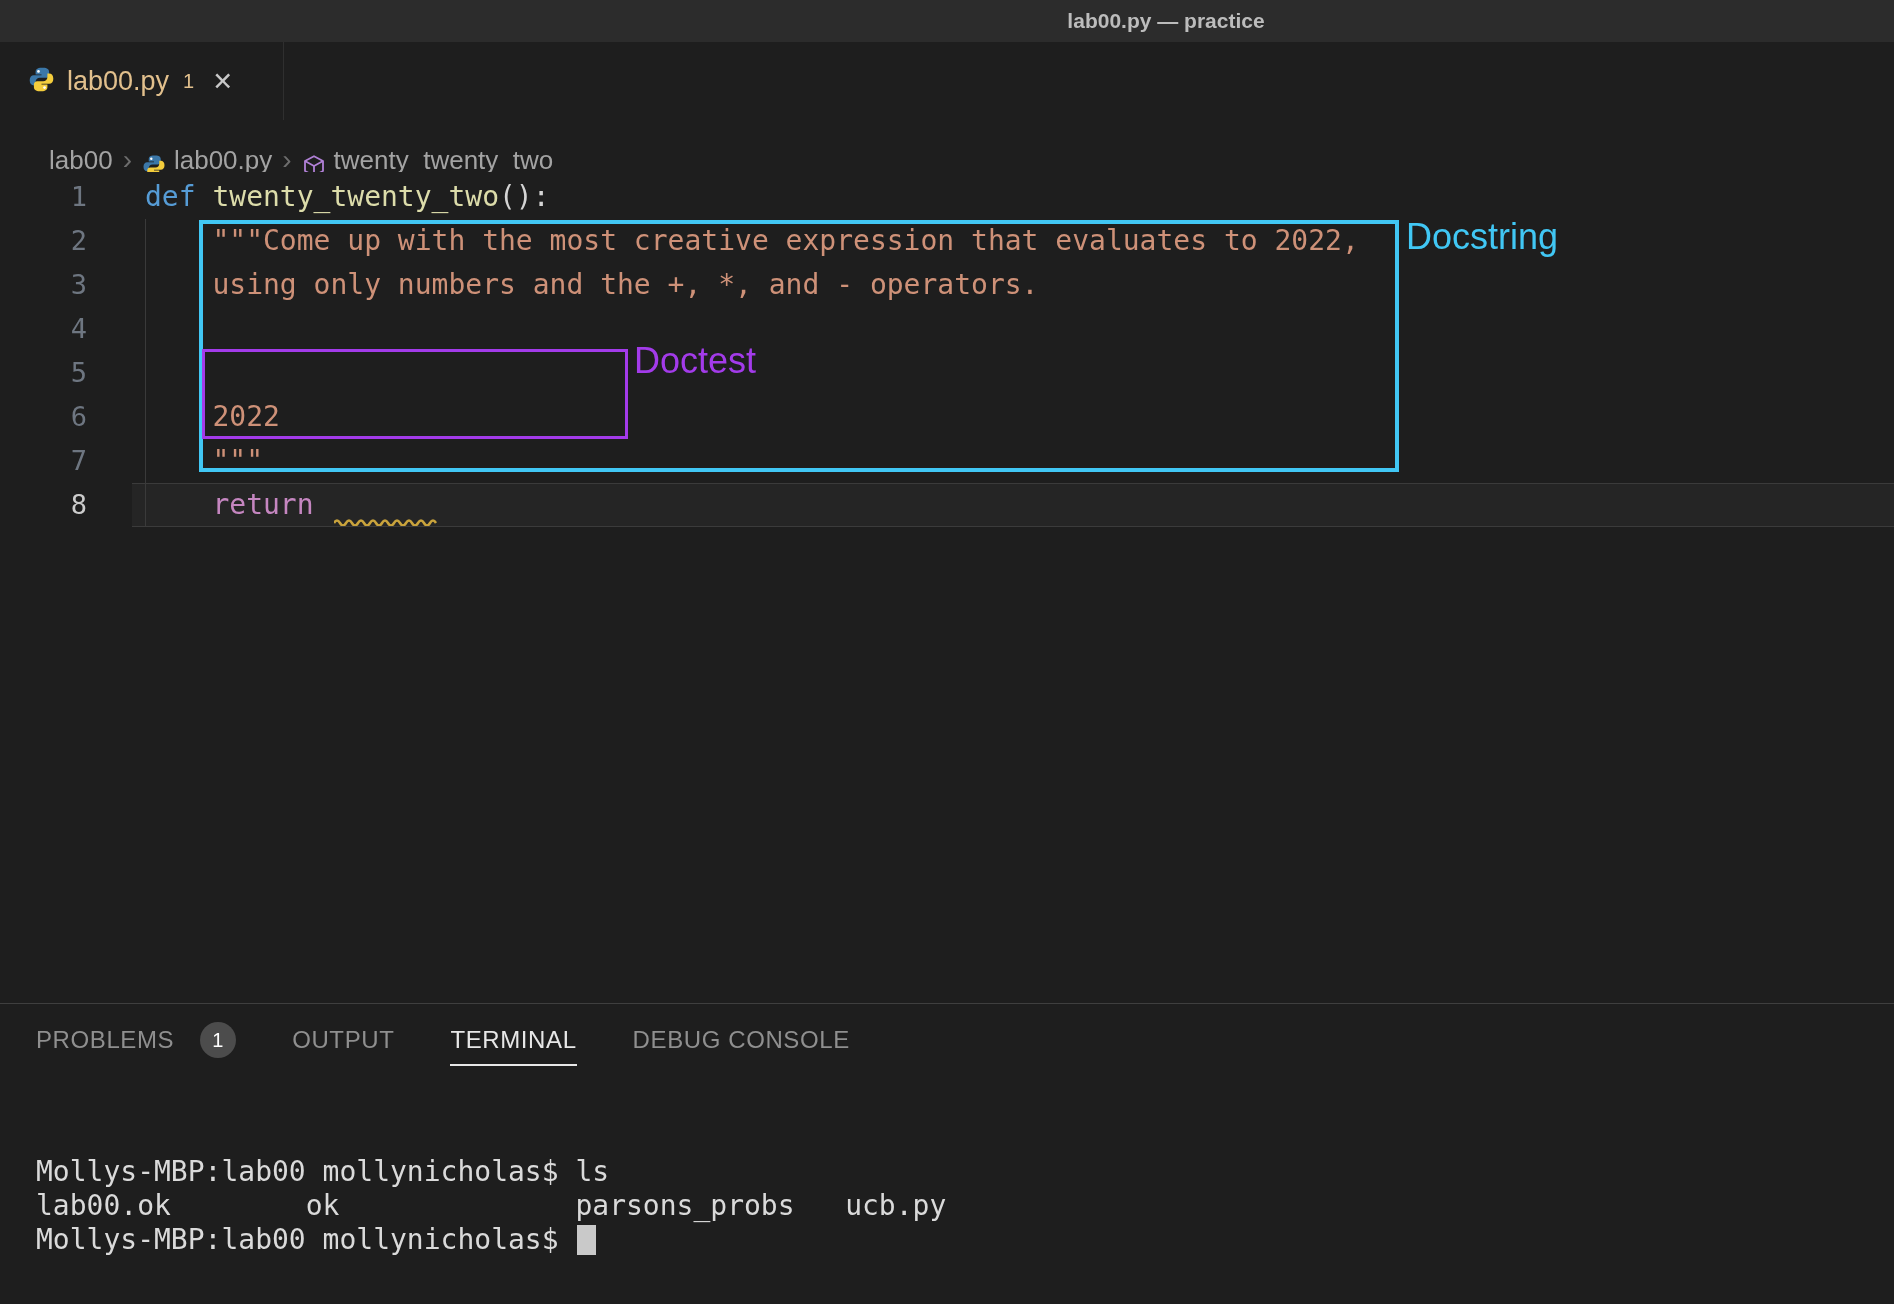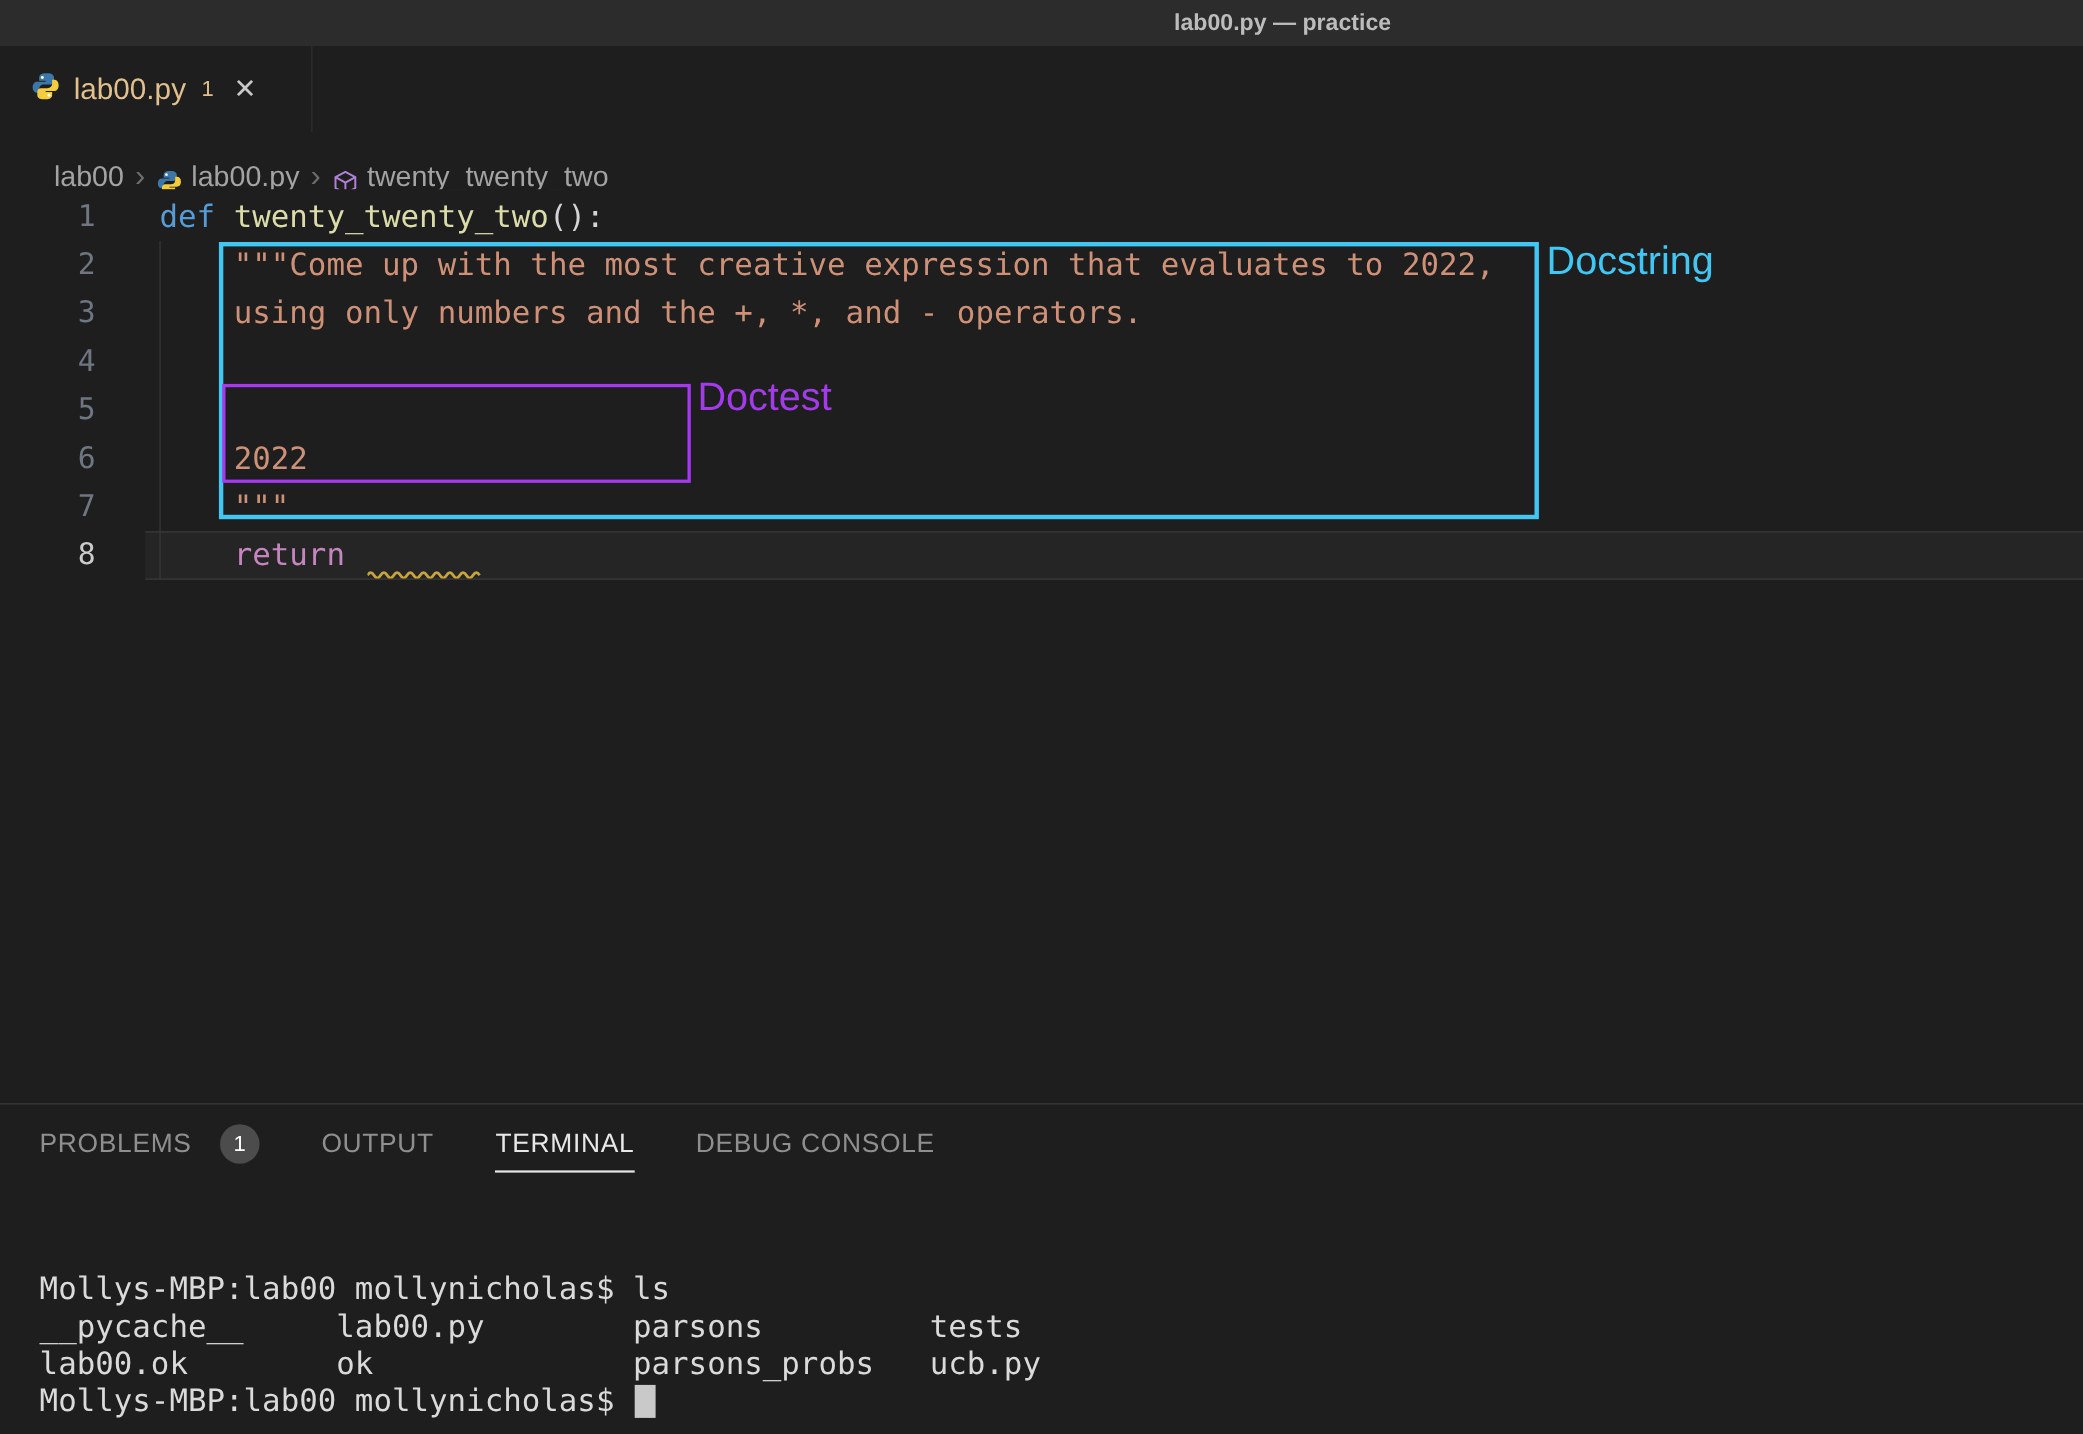--- a/index.html
+++ b/index.html
@@ -177,17 +177,17 @@
           <span class="lbl">OUTPUT</span>
         </div>
         <div class="panel-tab active">
           <span class="lbl">TERMINAL</span>
         </div>
         <div class="panel-tab">
           <span class="lbl">DEBUG CONSOLE</span>
         </div>
       </div>
     <div class="terminal">
-      <div><div class="term-line">Mollys-MBP:lab00 mollynicholas$ ls</div><div class="term-line">__pycache__     lab00.py        parsons         tests</div><div class="term-line">lab00.ok        ok              parsons_probs   ucb.py</div><div class="term-line">Mollys-MBP:lab00 mollynicholas$ <span class="term-cursor"></span></div></div>
+      <div><div class="term-line">Mollys-MBP:lab00 mollynicholas$ ls</div><div class="term-line">lab00.ok        ok              parsons_probs   ucb.py</div><div class="term-line">Mollys-MBP:lab00 mollynicholas$ <span class="term-cursor"></span></div></div>
     </div>
   </div>
 
 </div>
 
 </body></html>

